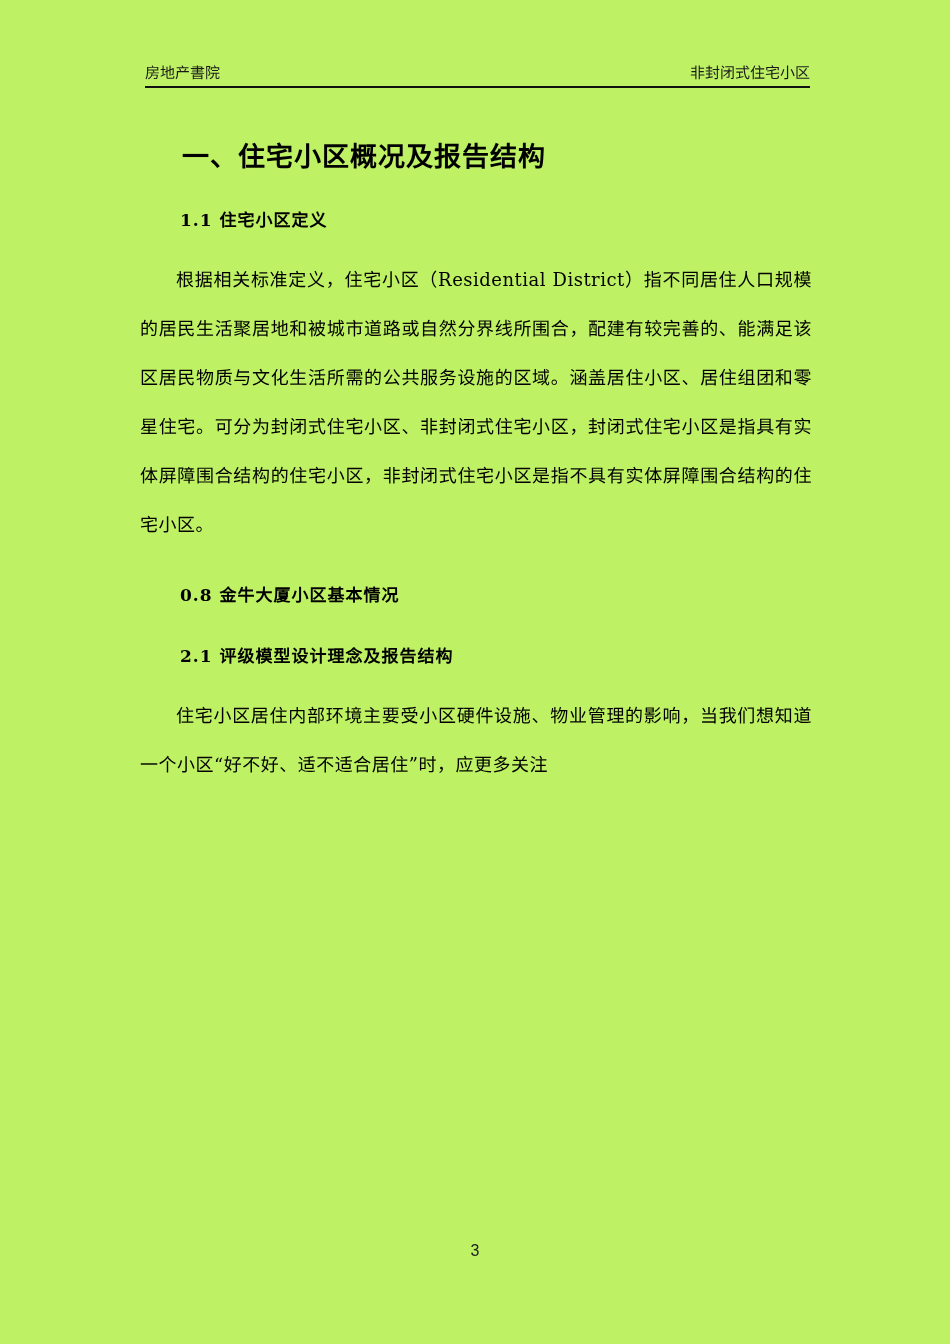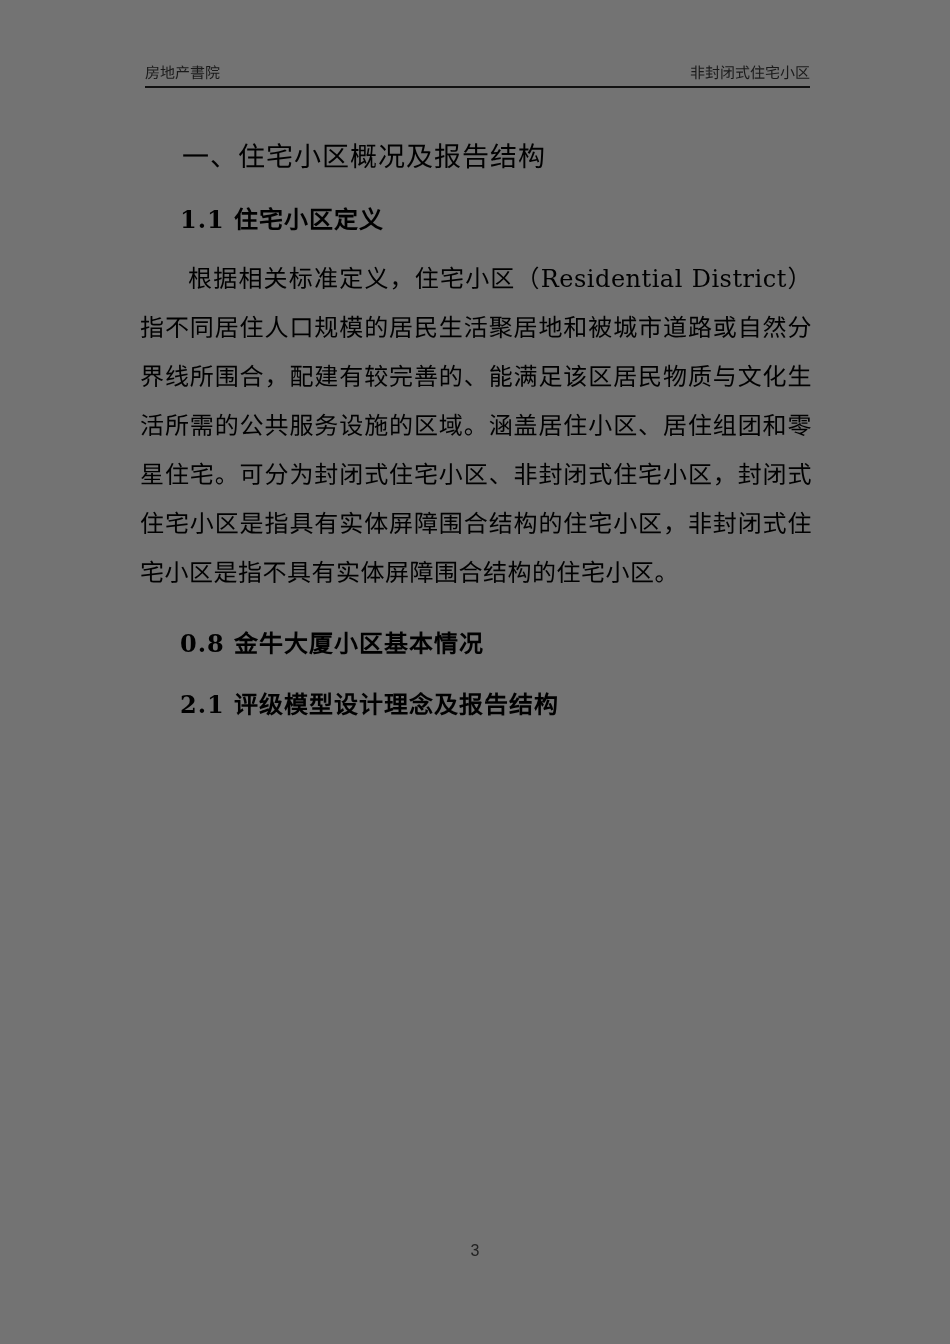--- a/index.html
+++ b/index.html
@@ -6,21 +6,21 @@
   html, body {
     margin: 0;
     padding: 0;
     background: #ffffff;
   }
   .page {
     position: relative;
     width: 950px;
     height: 1344px;
     margin: 0 auto;
-    background: #737373;
+    background: #bef264;
     color: #000000;
     font-family: "DejaVu Serif", "Liberation Serif", serif;
     overflow: hidden;
   }
 
   
   .page-header {
     position: absolute;
     top: 63px;
     left: 145px;
@@ -46,33 +46,33 @@
   .content {
     position: absolute;
     top: 88px;
     left: 140px;
     right: 138px;
   }
   .doc-title {
     margin: 52px 0 0 42px;
     font-size: 27px;
     line-height: 34px;
-    font-weight: normal;
+    font-weight: bold;
     letter-spacing: 1px;
   }
   .section-heading {
     margin: 31px 0 0 40px;
-    font-size: 24px;
+    font-size: 17px;
     line-height: 30px;
     font-weight: bold;
     letter-spacing: 1px;
   }
   .body-par {
     margin: 20px 0 0 0;
-    font-size: 24px;
+    font-size: 18px;
     line-height: 49px;
     text-align: justify;
     text-justify: inter-character;
     text-indent: 2em;
     letter-spacing: 0.5px;
   }
 
   
   .page-footer {
     position: absolute;
@@ -104,20 +104,21 @@
       <h2 class="section-heading">1.1 住宅小区定义</h2>
       <p class="body-par">根据相关标准定义，住宅小区（Residential District）指不同居住人口规模的居民生活聚居地和被城市道路或自然分界线所围合，配建有较完善的、能满足该区居民物质与文化生活所需的公共服务设施的区域。涵盖居住小区、居住组团和零星住宅。可分为封闭式住宅小区、非封闭式住宅小区，封闭式住宅小区是指具有实体屏障围合结构的住宅小区，非封闭式住宅小区是指不具有实体屏障围合结构的住宅小区。</p>
     </section>
 
     <section>
       <h2 class="section-heading">0.8 金牛大厦小区基本情况</h2>
     </section>
 
     <section>
       <h2 class="section-heading">2.1 评级模型设计理念及报告结构</h2>
+      <p class="body-par">住宅小区居住内部环境主要受小区硬件设施、物业管理的影响，当我们想知道一个小区“好不好、适不适合居住”时，应更多关注</p>
     </section>
 
   </main>
 
   <footer class="page-footer">
     <span>3</span>
   </footer>
 
 </div>
 

